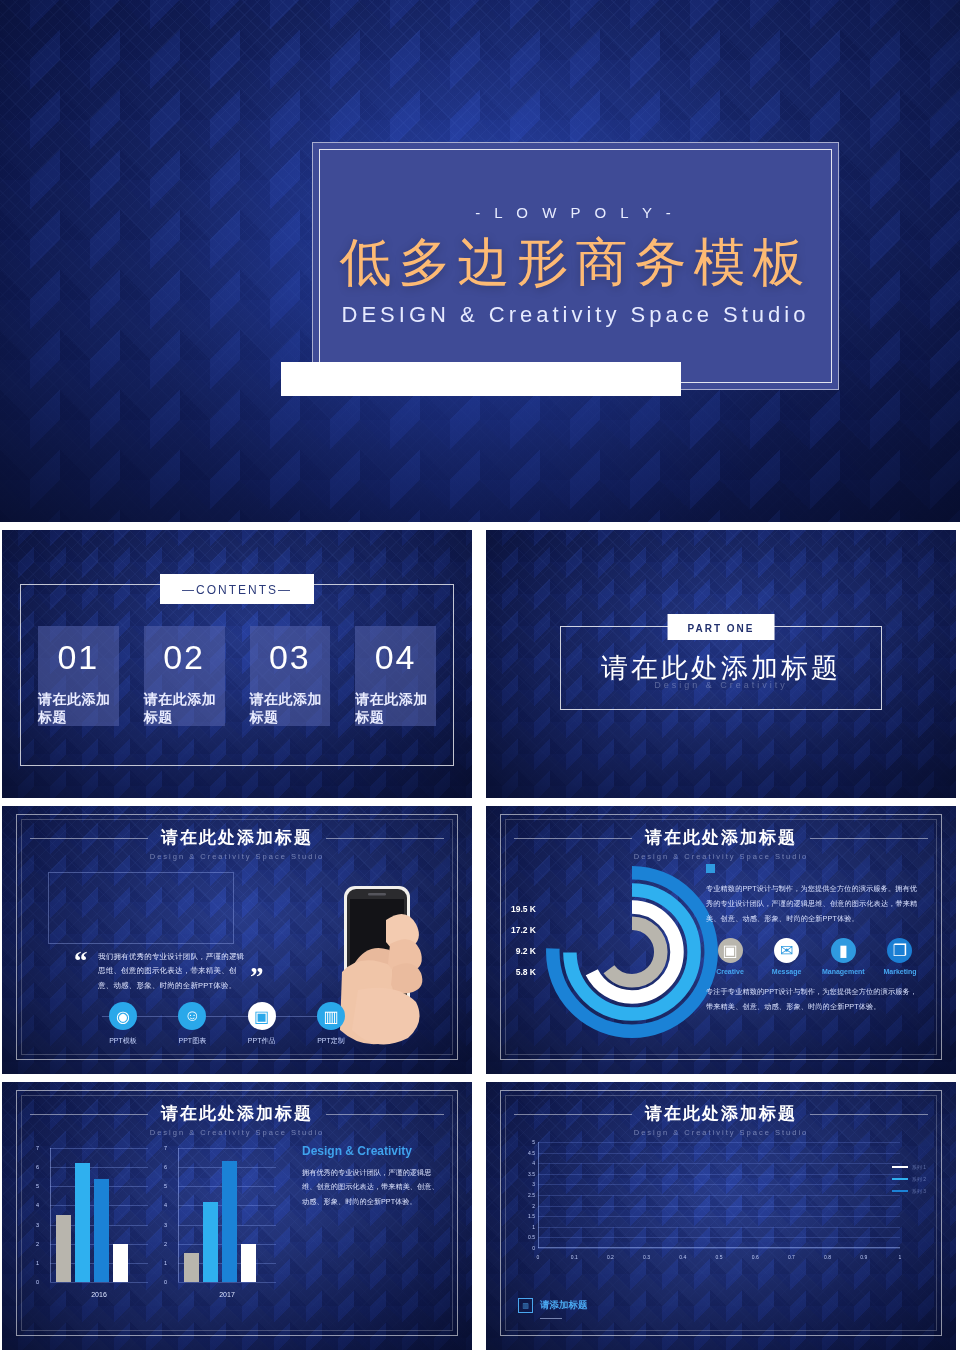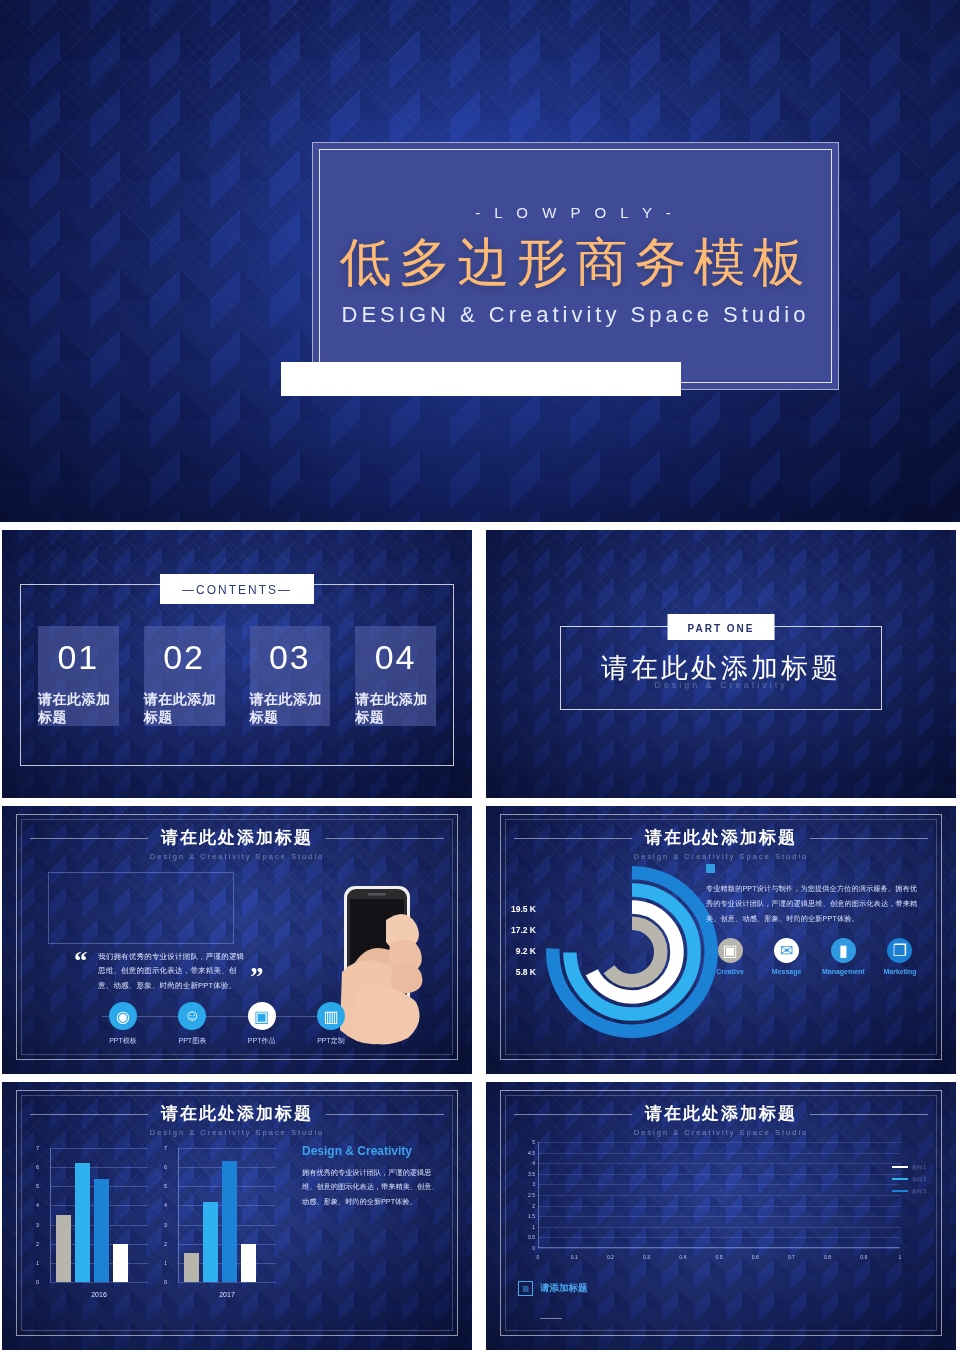--- a/index.html
+++ b/index.html
@@ -166,21 +166,21 @@
   .lc .xax { position:absolute; left:22px; right:30px; bottom:14px; height:1px; background:rgba(160,185,255,.5); }
   .lc .g { position:absolute; left:22px; right:30px; height:1px; background:rgba(130,160,255,.22); }
   .lc .yt { position:absolute; left:0; width:19px; text-align:right; font-size:5px; color:#bcc9f5; transform:translateY(-3px); }
   .lc .xt { position:absolute; bottom:2px; font-size:5px; color:#bcc9f5; transform:translateX(-50%); }
   .lc-leg { position:absolute; right:4px; top:22px; }
   .lc-leg div { display:flex; align-items:center; margin-bottom:6px; }
   .lc-leg i { width:16px; height:2px; margin-right:4px; display:inline-block; position:relative; }
   .lc-leg i:after { content:""; position:absolute; left:5px; top:-2px; width:6px; height:6px; border-radius:50%; }
   .lc-leg span { font-size:5px; color:rgba(180,200,255,.45); }
   .bt { position:absolute; left:32px; bottom:26px; right:26px; }
-  .bt-head { display:flex; align-items:center; margin-bottom:22px; }
+  .bt-head { display:flex; align-items:center; margin-bottom:5px; }
   .bt-ico { width:15px; height:15px; border:1px solid #4aa7ef; color:#4aa7ef; font-size:7px;
             display:flex; align-items:center; justify-content:center; margin-right:7px; }
   .bt-head h4 { color:#4aa7ef; font-size:9.5px; font-weight:bold; }
   .bt p { color:#e2e8ff; font-size:7.3px; line-height:2.05; margin-left:22px; }
   .bt .und { margin-left:22px; width:22px; height:1px; background:rgba(200,215,255,.55); margin-bottom:5px; }
 </style>
 </head>
 <body>
 
 <div class="page">
@@ -343,20 +343,21 @@
         </div>
         <div class="r-icon">
           <div class="r-circle" style="background:#2f9ae0">▮</div>
           <div class="r-lbl">Management</div>
         </div>
         <div class="r-icon">
           <div class="r-circle" style="background:#1b7fd4">❐</div>
           <div class="r-lbl">Marketing</div>
         </div>
       </div>
+      <div class="r-para">专注于专业精致的PPT设计与制作，为您提供全方位的演示服务，带来精美、创意、动感、形象、时尚的全新PPT体验。</div>
     </div>
   </div>
 
   <div class="slide" id="s6">
     <div class="poly sm"></div>
     <div class="chev"></div>
     <div class="vig"></div>
     <div class="in-frame"></div>
     <div class="in-frame2"></div>
 

